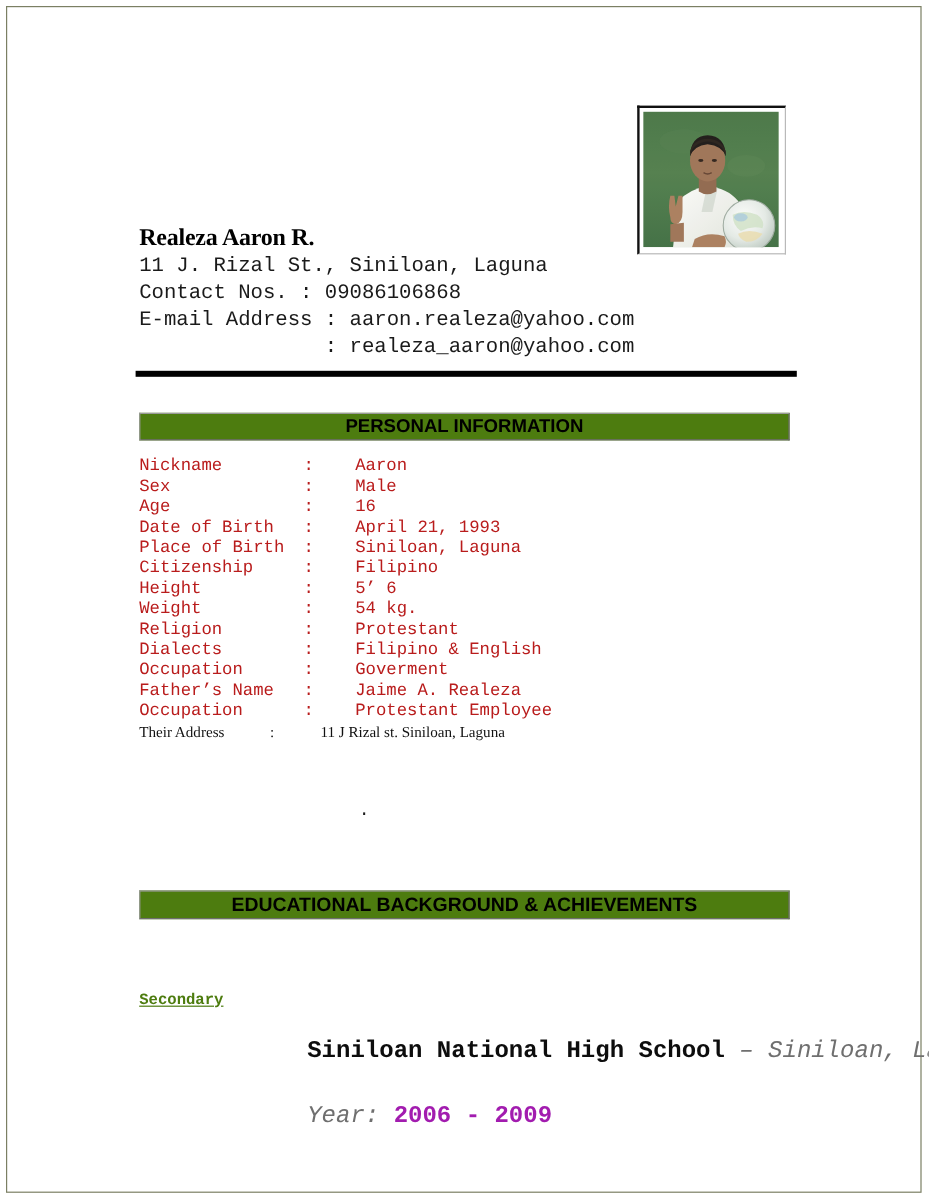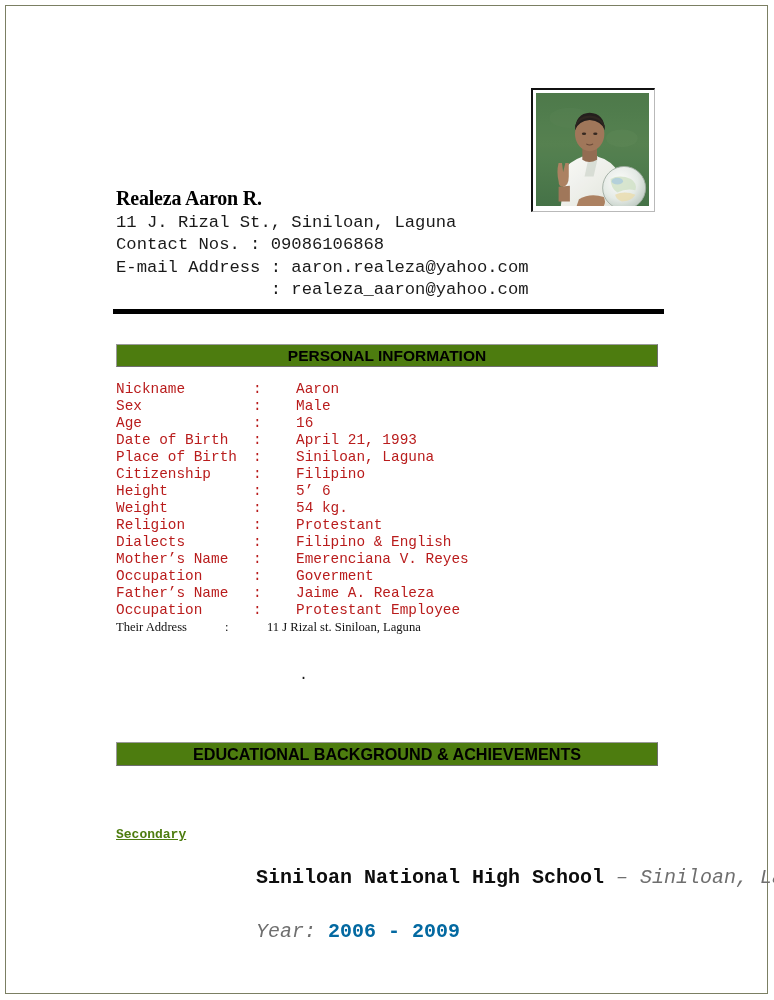--- a/index.html
+++ b/index.html
@@ -195,21 +195,21 @@
   .school-line {
     font-family: "Liberation Mono", "DejaVu Sans Mono", monospace;
     font-size: 20px;
     line-height: 18px;
     color: #111111;
     white-space: pre;
   }
   .school-name { font-weight: bold; color: #0d0d0d; }
   .school-place { font-style: italic; color: #6f6f6f; font-weight: normal; }
   .year-label { font-style: italic; color: #6f6f6f; }
-  .year-value { font-weight: bold; color: #0369a1; }
+  .year-value { font-weight: bold; color: #a21caf; }
 </style>
 </head>
 <body>
 
 <div id="page">
 
   <div id="page-frame"></div>
 
   <div id="photo-wrap">
     <svg id="photo" viewBox="0 0 100 100" preserveAspectRatio="none">
@@ -280,21 +280,20 @@
   <div class="info-row"><span class="lbl">Nickname</span><span class="sep">:</span><span class="val">Aaron</span></div>
       <div class="info-row"><span class="lbl">Sex</span><span class="sep">:</span><span class="val">Male</span></div>
       <div class="info-row"><span class="lbl">Age</span><span class="sep">:</span><span class="val">16</span></div>
       <div class="info-row"><span class="lbl">Date of Birth</span><span class="sep">:</span><span class="val">April 21, 1993</span></div>
       <div class="info-row"><span class="lbl">Place of Birth</span><span class="sep">:</span><span class="val">Siniloan, Laguna</span></div>
       <div class="info-row"><span class="lbl">Citizenship</span><span class="sep">:</span><span class="val">Filipino</span></div>
       <div class="info-row"><span class="lbl">Height</span><span class="sep">:</span><span class="val">5’ 6</span></div>
       <div class="info-row"><span class="lbl">Weight</span><span class="sep">:</span><span class="val">54 kg.</span></div>
       <div class="info-row"><span class="lbl">Religion</span><span class="sep">:</span><span class="val">Protestant</span></div>
       <div class="info-row"><span class="lbl">Dialects</span><span class="sep">:</span><span class="val">Filipino &amp; English</span></div>
-      <div class="info-row"><span class="lbl">Mother’s Name</span><span class="sep">:</span><span class="val">Emerenciana V. Reyes</span></div>
       <div class="info-row"><span class="lbl">Occupation</span><span class="sep">:</span><span class="val">Goverment</span></div>
       <div class="info-row"><span class="lbl">Father’s Name</span><span class="sep">:</span><span class="val">Jaime A. Realeza</span></div>
       <div class="info-row"><span class="lbl">Occupation</span><span class="sep">:</span><span class="val">Protestant Employee</span></div>
       <div class="info-row serif-row"><span class="lbl">Their Address</span><span class="sep">:</span><span class="val">11 J Rizal st. Siniloan, Laguna</span></div>
     </div>
 
   <div id="stray-dot">.</div>
 
   <div class="section-box" id="section-education">EDUCATIONAL BACKGROUND &amp; ACHIEVEMENTS</div>
 

